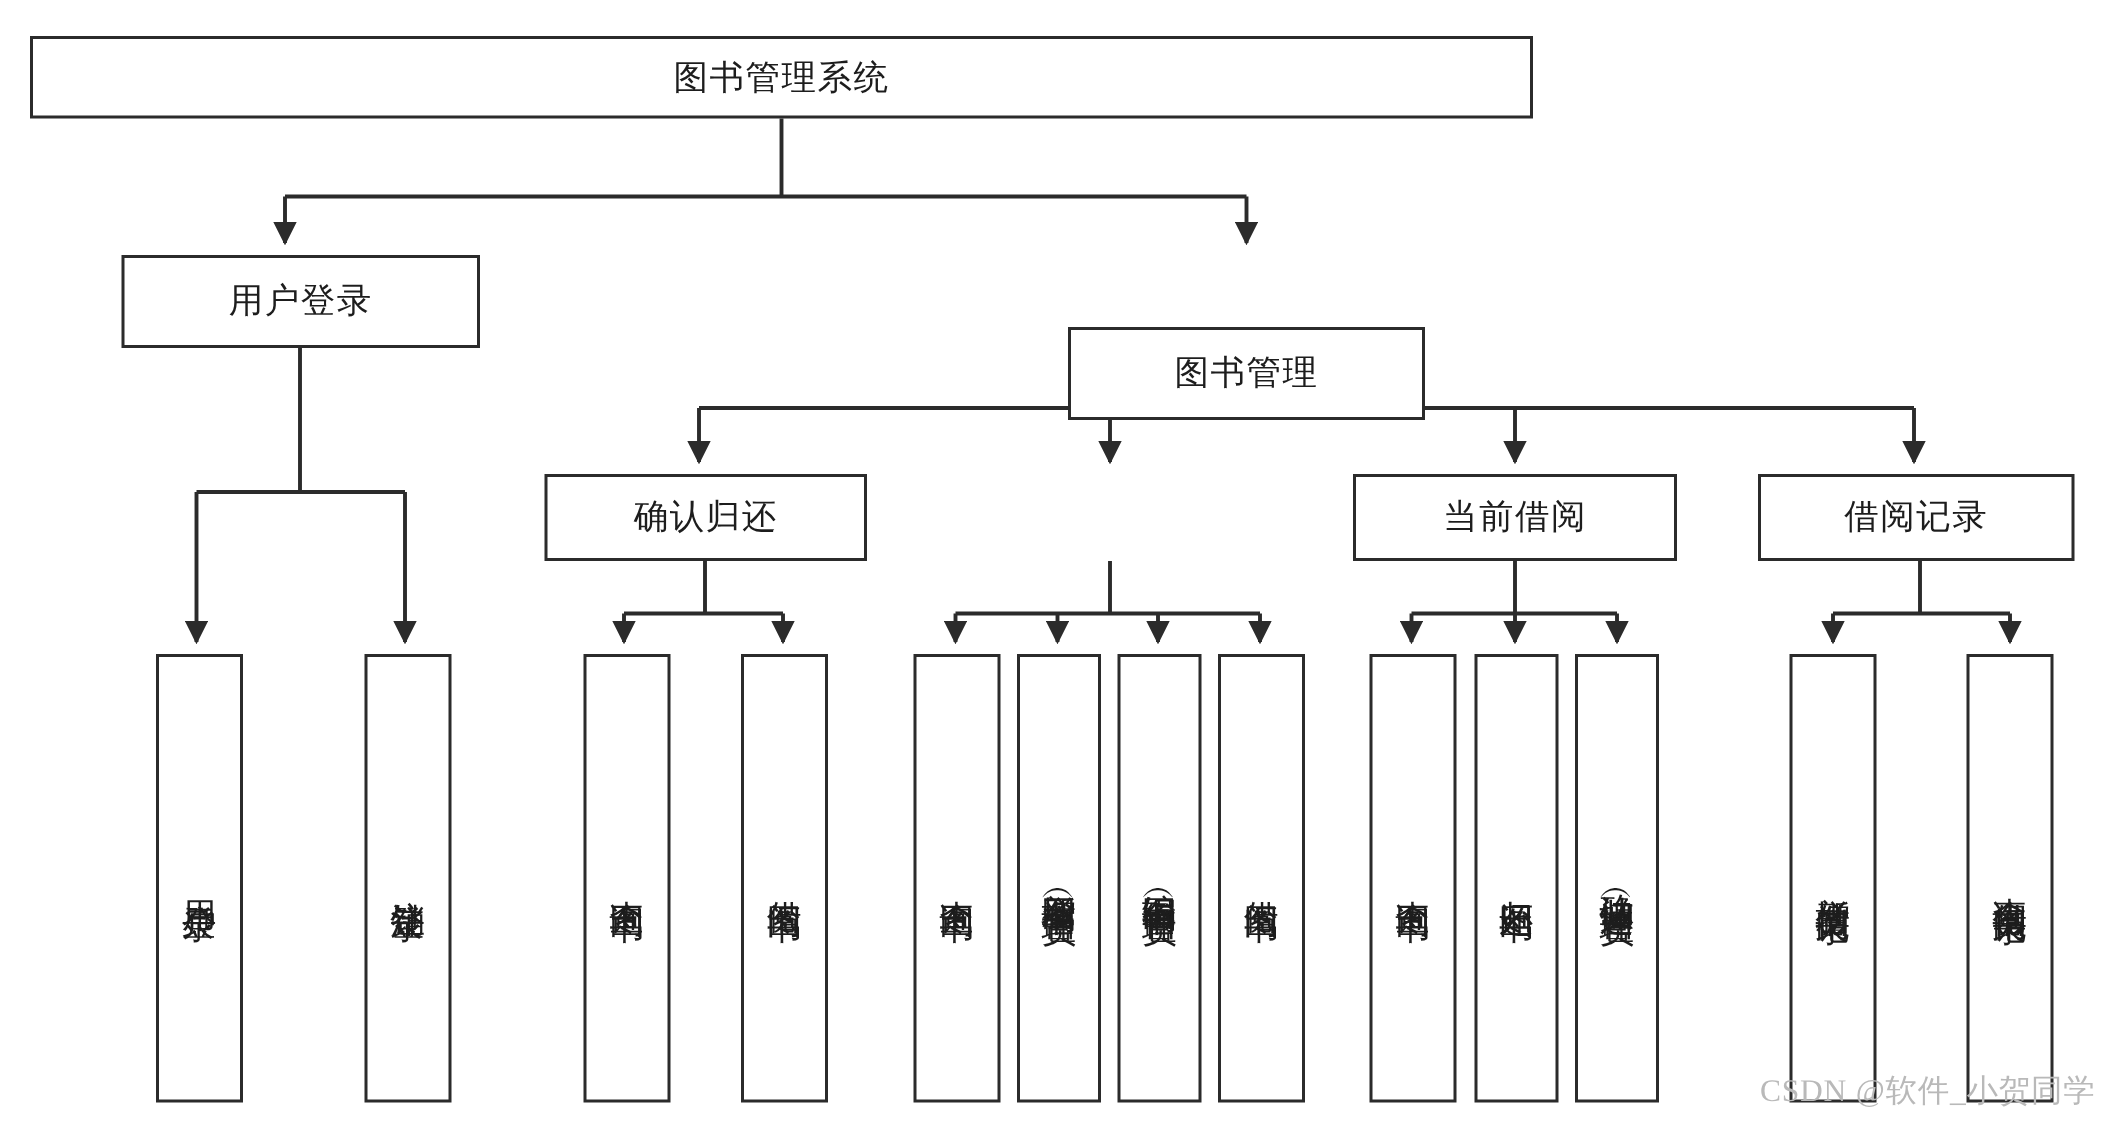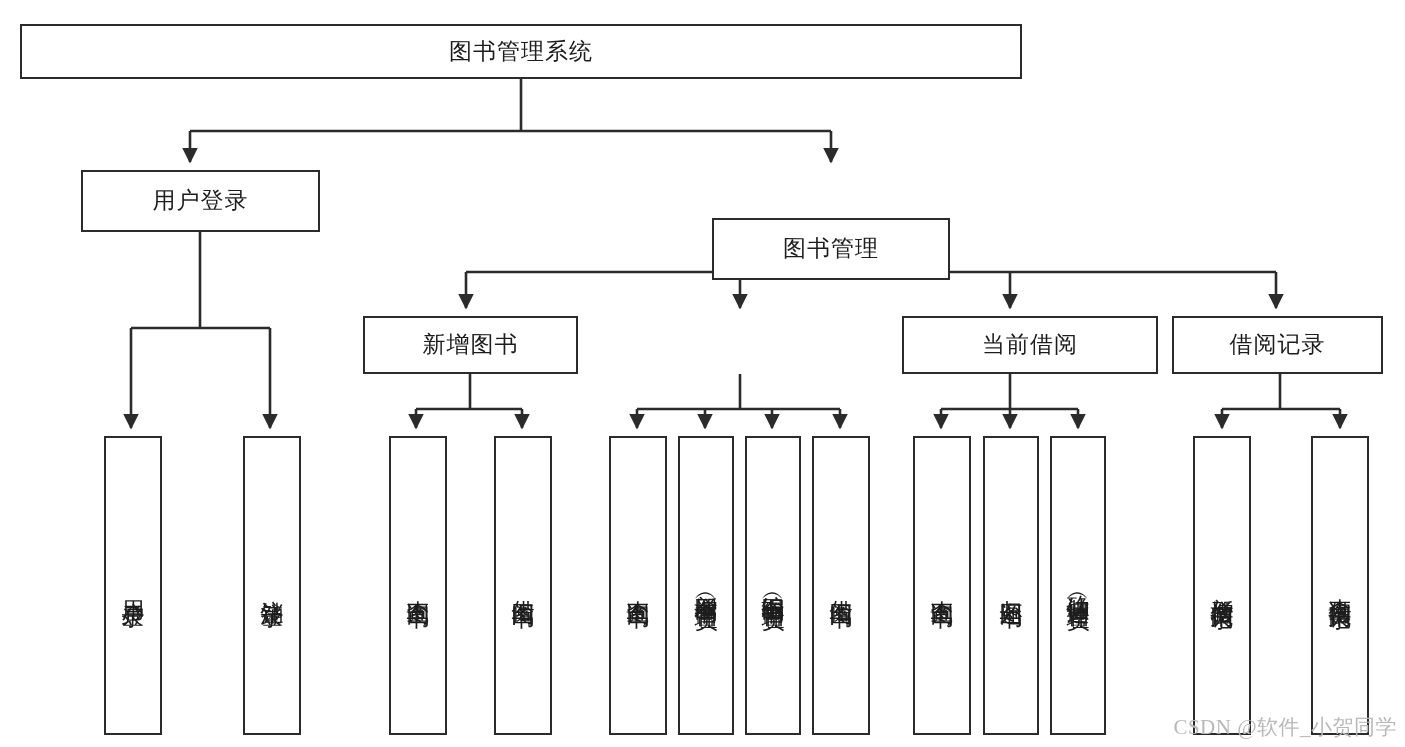--- a/index.html
+++ b/index.html
@@ -132,23 +132,23 @@
   </div>
 
   <div class="node horizontal" style="left:81px; top:170px; width:239px; height:62px;">
     <span class="label">用户登录</span>
   </div>
   <div class="node horizontal" style="left:712px; top:170px; width:238px; height:62px;margin-top:48px;">
     <span class="label">图书管理</span>
   </div>
 
   <div class="node horizontal" style="left:363px; top:316px; width:215px; height:58px;">
-    <span class="label">新增图书</span>
+    <span class="label">确认归还</span>
   </div>
-  <div class="node horizontal" style="left:902px; top:316px; width:256px; height:58px;">
+  <div class="node horizontal" style="left:902px; top:316px; width:216px; height:58px;">
     <span class="label">当前借阅</span>
   </div>
   <div class="node horizontal" style="left:1172px; top:316px; width:211px; height:58px;">
     <span class="label">借阅记录</span>
   </div>
 
   <div class="node vertical" style="left:104px; top:436px; width:58px; height:299px;">
     <span class="label">用户登录</span>
   </div>
   <div class="node vertical" style="left:243px; top:436px; width:58px; height:299px;">

